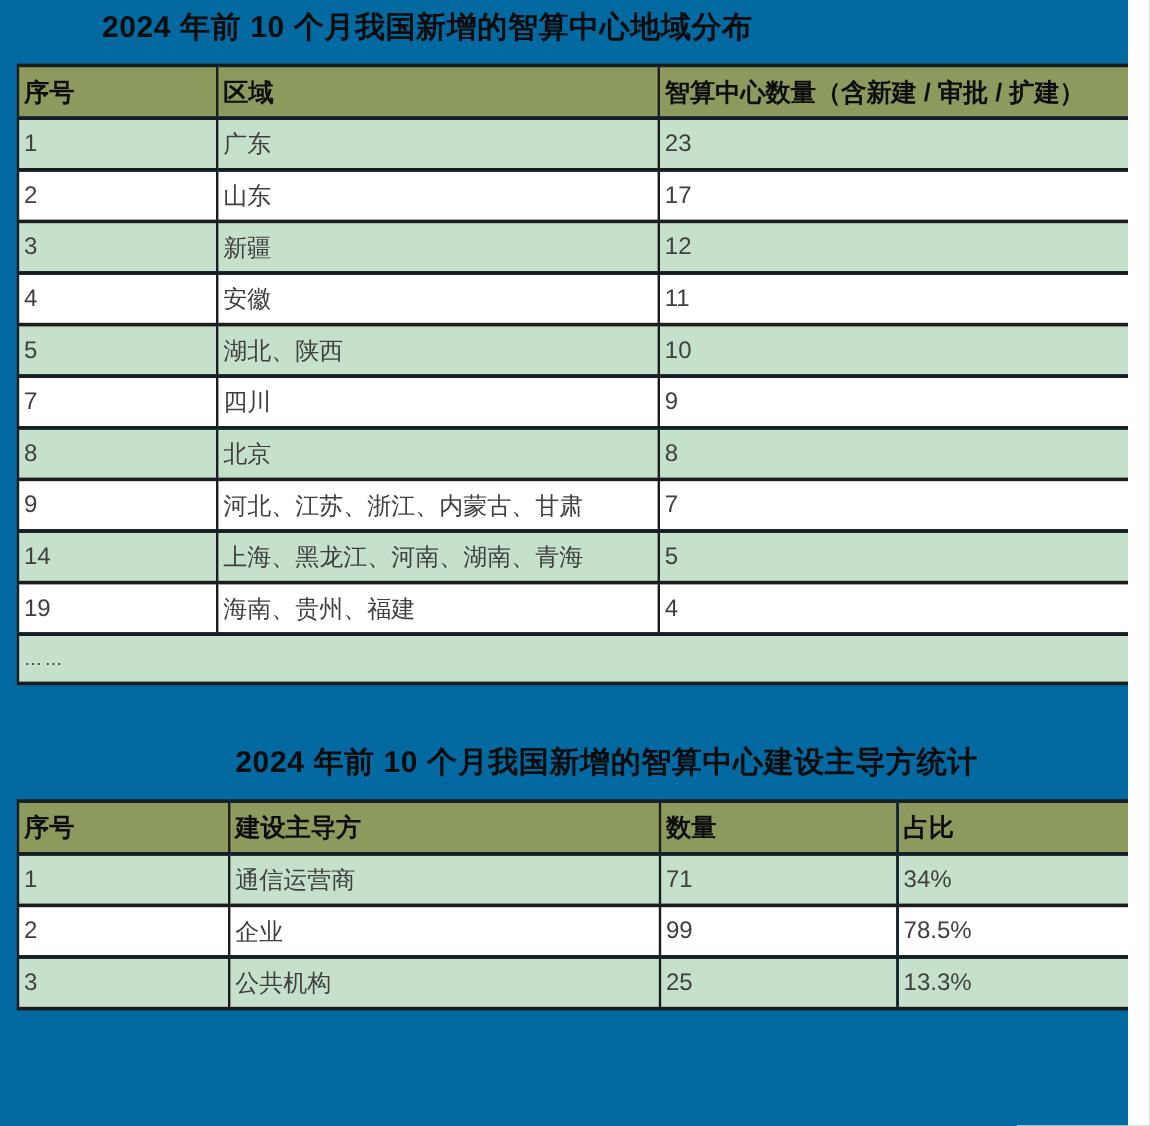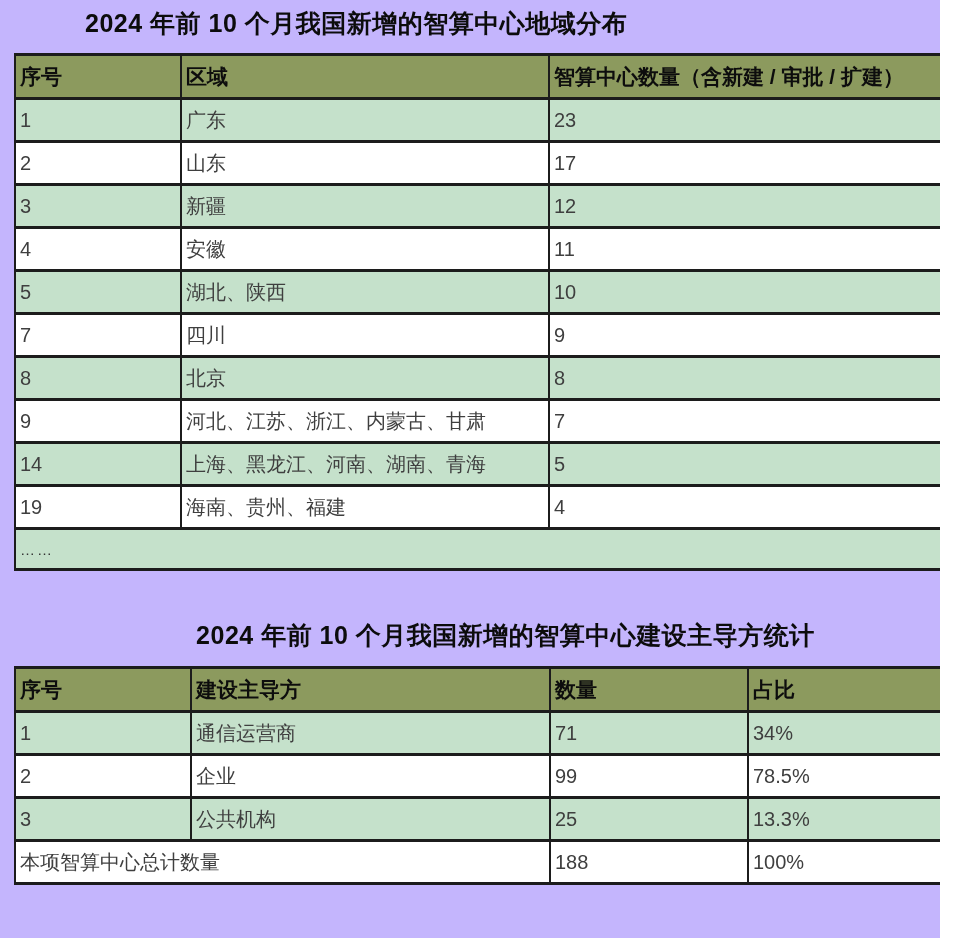--- a/index.html
+++ b/index.html
@@ -6,21 +6,21 @@
     margin: 0;
     padding: 0;
     background: #ffffff;
     font-family: "Liberation Sans", sans-serif;
   }
   .page {
     width: 940px;
     height: 938px;
     box-sizing: border-box;
     padding: 6px 14px 0 14px;
-    background: #c4b5fd;
+    background: #0369a1;
     overflow: hidden;
   }
   .section-title {
     font-size: 25px;
     line-height: 30px;
     font-weight: 700;
     color: #0c0c0c;
     margin: 0 0 0 71px;
     letter-spacing: 0.5px;
     white-space: nowrap;
@@ -174,21 +174,16 @@
         <td>企业</td>
         <td>99</td>
         <td>78.5%</td>
       </tr>
       <tr class="alt">
         <td>3</td>
         <td>公共机构</td>
         <td>25</td>
         <td>13.3%</td>
       </tr>
-      <tr>
-        <td colspan="2">本项智算中心总计数量</td>
-        <td>188</td>
-        <td>100%</td>
-      </tr>
     </tbody>
   </table>
 
 </div>
 
 </body></html>

